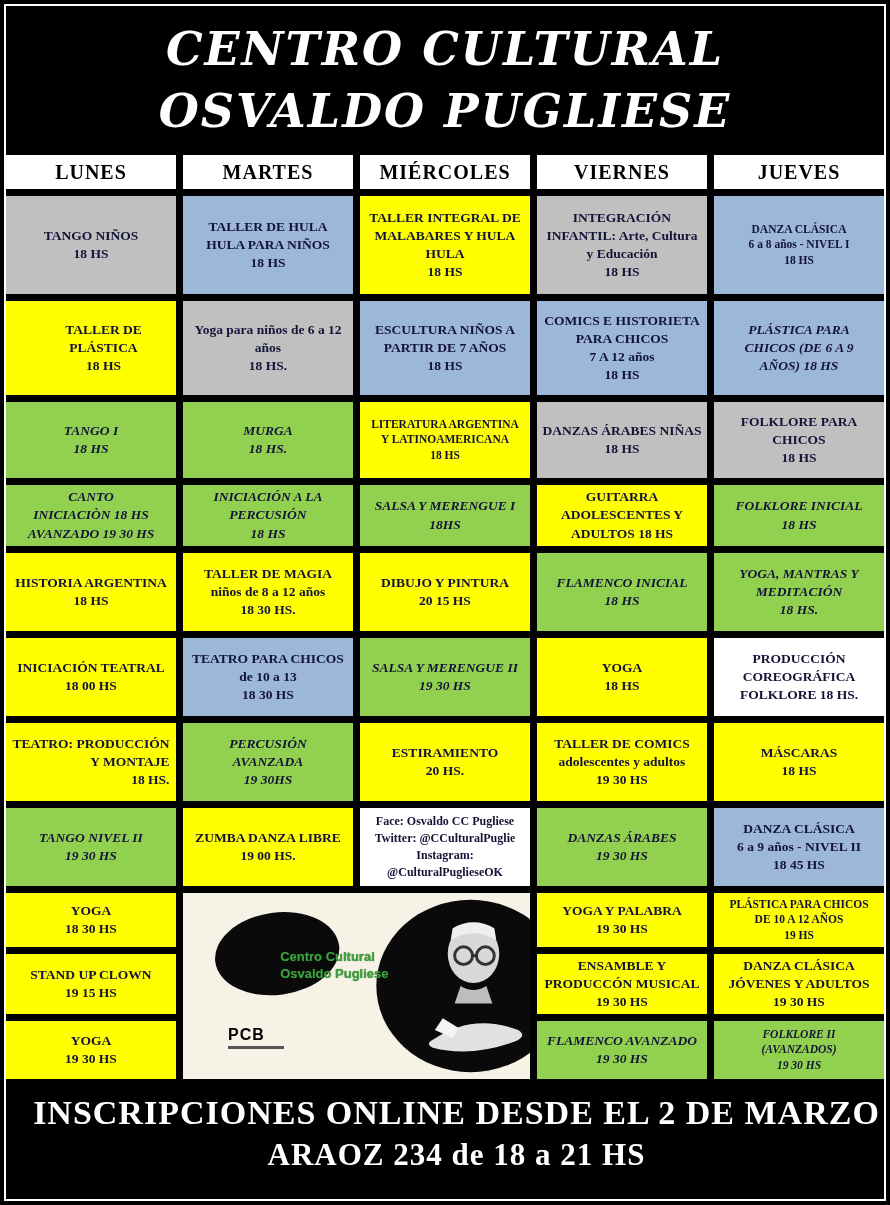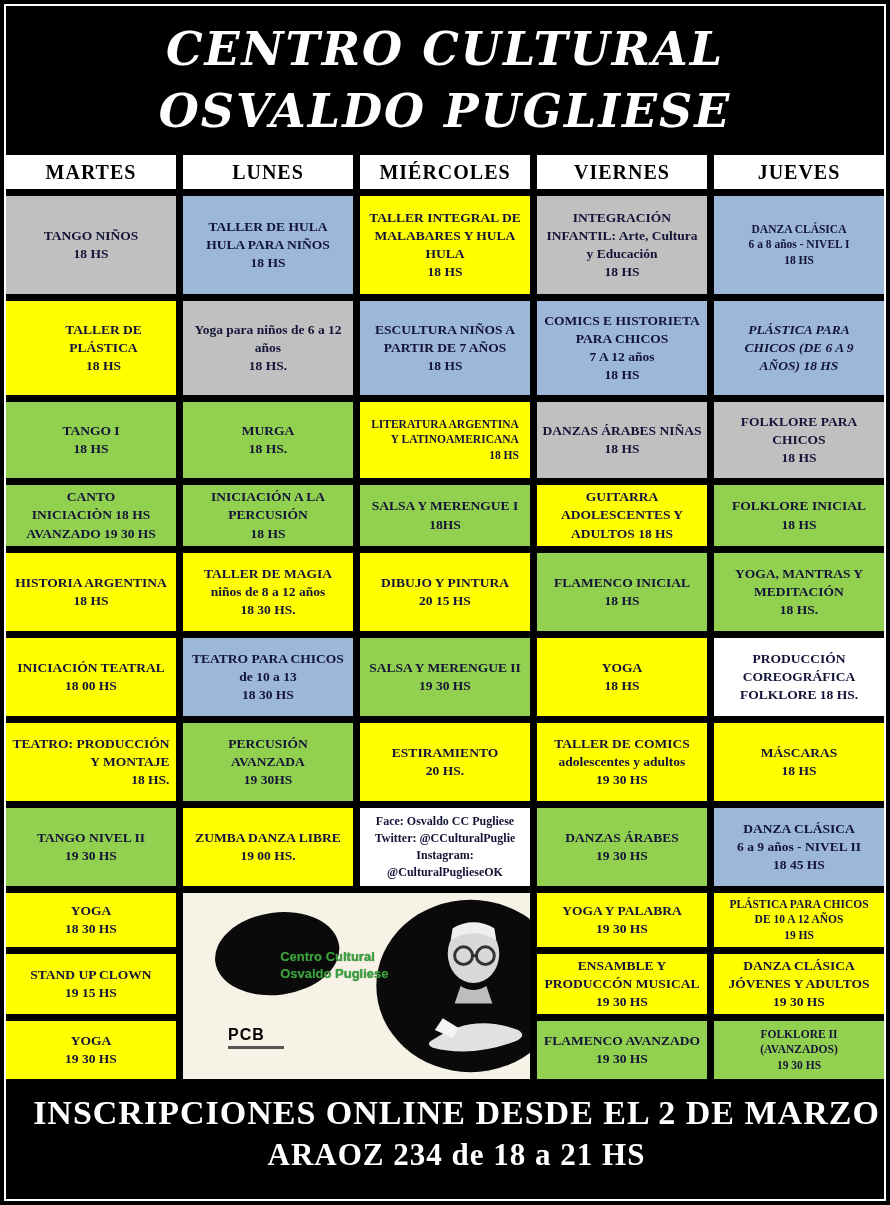--- a/index.html
+++ b/index.html
@@ -48,21 +48,21 @@
     font-weight:bold;
     font-size:13.5px;
     line-height:1.35;
     color:#131338;
     padding:2px 3px;
     border:1px solid #000;
   }
   .cell.small{font-size:11.5px;}
   .cell.tiny{font-size:12px;line-height:1.4;}
   .yellow{background:#ffff00;}
-  .green{background:#92d050;}
+  .green{background:#92d050;font-style:italic;}
   .blue{background:#9cb7d8;}
   .gray{background:#c0c0c0;}
   .white{background:#ffffff;}
   .logo-card{
     grid-column:2 / span 2;
     grid-row:10 / span 3;
     background:#f6f3e6;
     position:relative;
     border:1px solid #000;
     overflow:hidden;
@@ -98,22 +98,22 @@
 </head>
 <body>
 
 <div class="poster">
   <div class="title">
     <div>CENTRO CULTURAL</div>
     <div>OSVALDO PUGLIESE</div>
   </div>
 
   <div class="grid" id="grid">
+    <div class="day">LUNES</div>
     <div class="day">MARTES</div>
-    <div class="day">LUNES</div>
     <div class="day">MIÉRCOLES</div>
     <div class="day">VIERNES</div>
     <div class="day">JUEVES</div>
 
     <div class="logo-card">
       <svg viewBox="0 0 350 190" preserveAspectRatio="none">
         <ellipse cx="95" cy="62" rx="63" ry="42" fill="#0a0a0a" transform="rotate(-8 95 62)"></ellipse>
         <ellipse cx="290" cy="95" rx="95" ry="88" fill="#0a0a0a"></ellipse>
 
         <g>
@@ -162,21 +162,21 @@
 PARA CHICOS
 7 A 12 años
 18 HS</div>
       <div class="cell blue" style="grid-area: 3 / 5; font-style: italic;">PLÁSTICA PARA
 CHICOS (DE 6 A 9
 AÑOS) 18 HS</div>
       <div class="cell green" style="grid-area: 4 / 1;">TANGO I
 18 HS</div>
       <div class="cell green" style="grid-area: 4 / 2;">MURGA
 18 HS.</div>
-      <div class="cell yellow small" style="grid-area: 4 / 3; text-align: right;">LITERATURA ARGENTINA
+      <div class="cell yellow small" style="grid-area: 4 / 3;">LITERATURA ARGENTINA
 Y LATINOAMERICANA
 18 HS</div>
       <div class="cell gray" style="grid-area: 4 / 4;">DANZAS ÁRABES NIÑAS
 18 HS</div>
       <div class="cell gray" style="grid-area: 4 / 5;">FOLKLORE PARA
 CHICOS
 18 HS</div>
       <div class="cell green" style="grid-area: 5 / 1;">CANTO
 INICIACIÒN 18 HS
 AVANZADO 19 30 HS</div>

